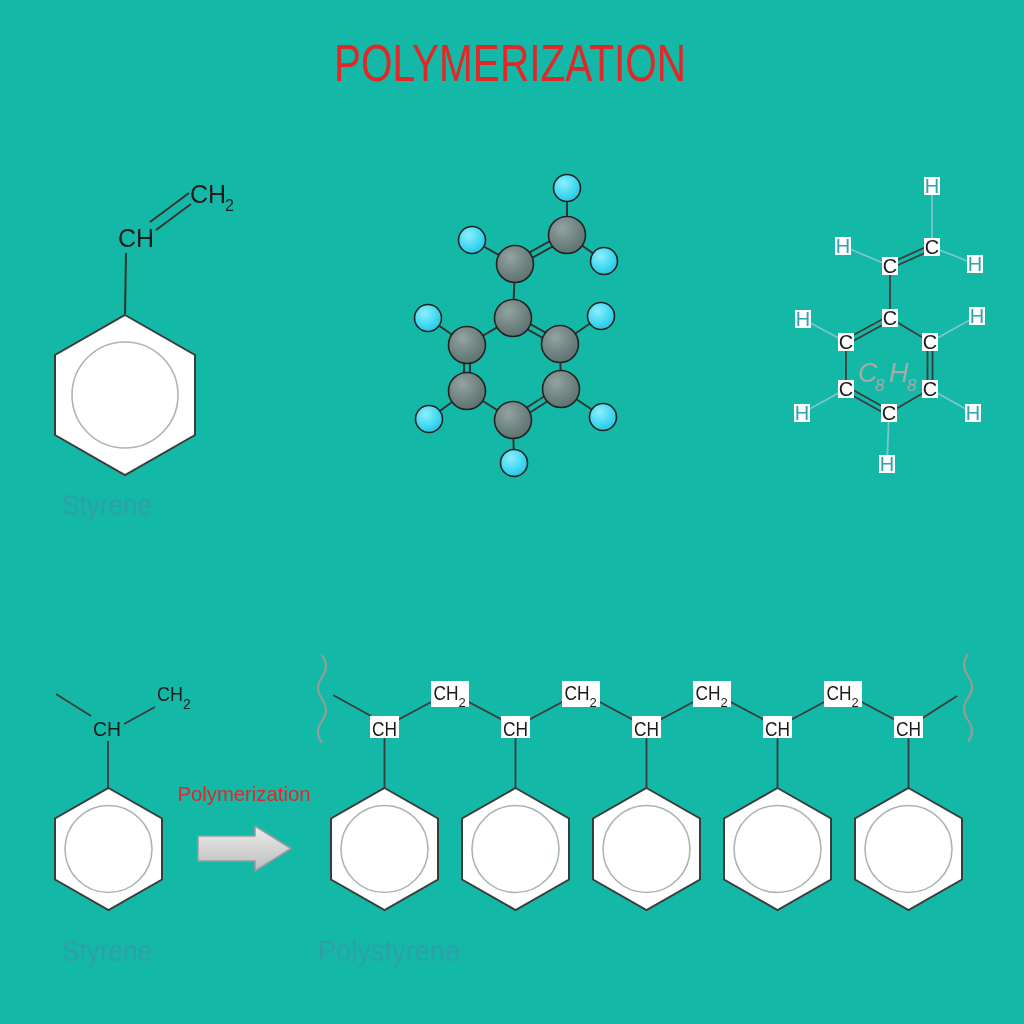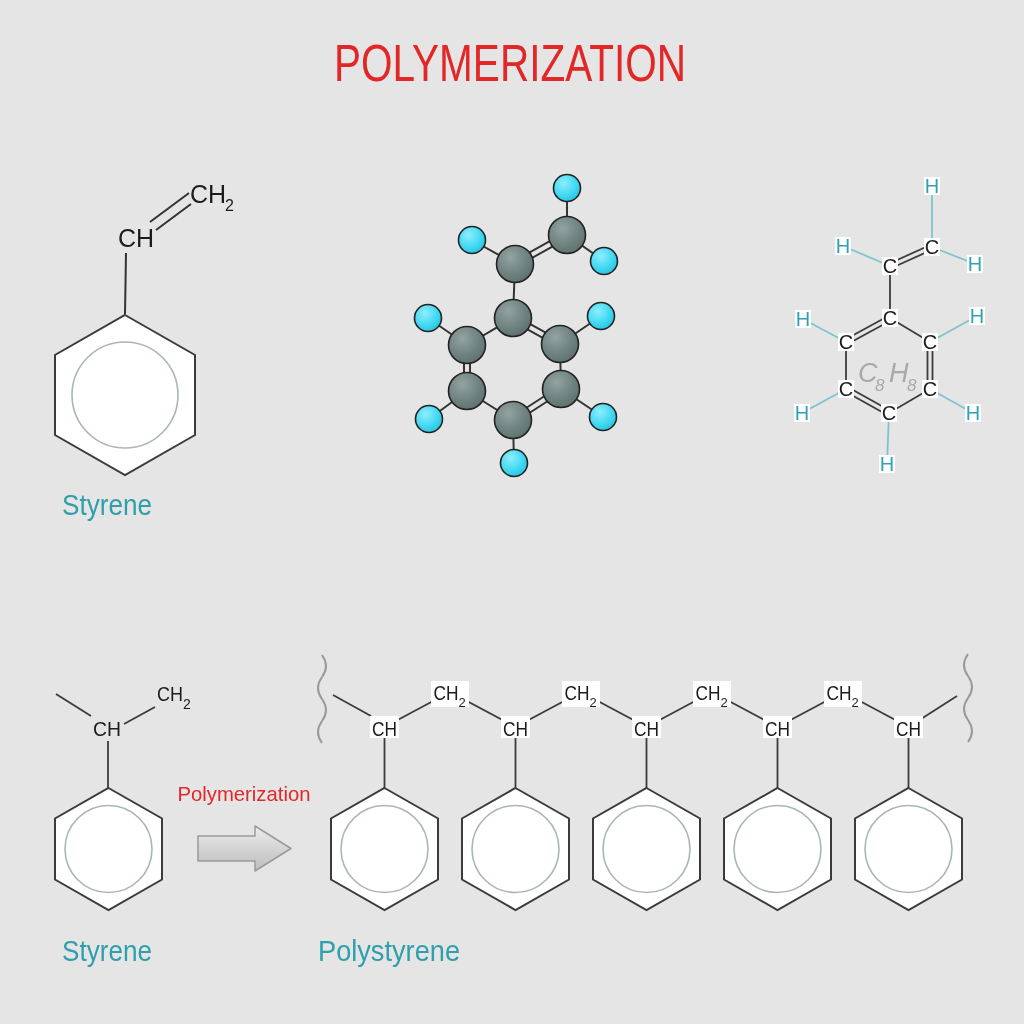--- a/index.html
+++ b/index.html
@@ -1,16 +1,16 @@
 <!DOCTYPE html>
 <html><head>
 <meta charset="utf-8">
 <style>
   html,body{margin:0;padding:0;background:#fff;}
-  #canvas{position:relative;width:1024px;height:1024px;background:#e5e5e5;overflow:hidden;}
+  #canvas{position:relative;width:1024px;height:1024px;background:#14b8a6;overflow:hidden;}
   svg{position:absolute;left:0;top:0;}
   text{font-family:"Liberation Sans", sans-serif;}
   .title-text{font-size:52px;fill:#e12727;}
   .caption{font-size:29px;fill:#2e9fab;}
   .rxn-label{font-size:21px;fill:#e12727;}
   .atomtxt{font-size:25px;fill:#1c1c1c;}
   .atomsub{font-size:16px;fill:#1c1c1c;}
   .chaintxt{font-size:20px;fill:#1c1c1c;}
   .chainsub{font-size:13px;fill:#1c1c1c;}
   .montxt{font-size:21px;fill:#1c1c1c;}

